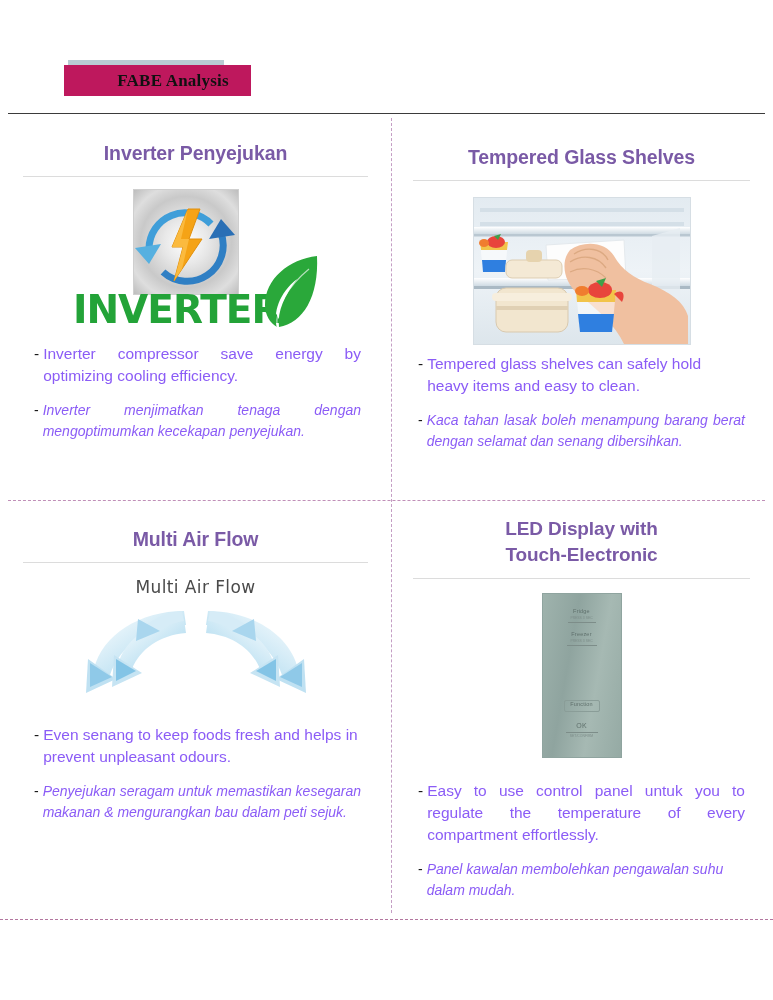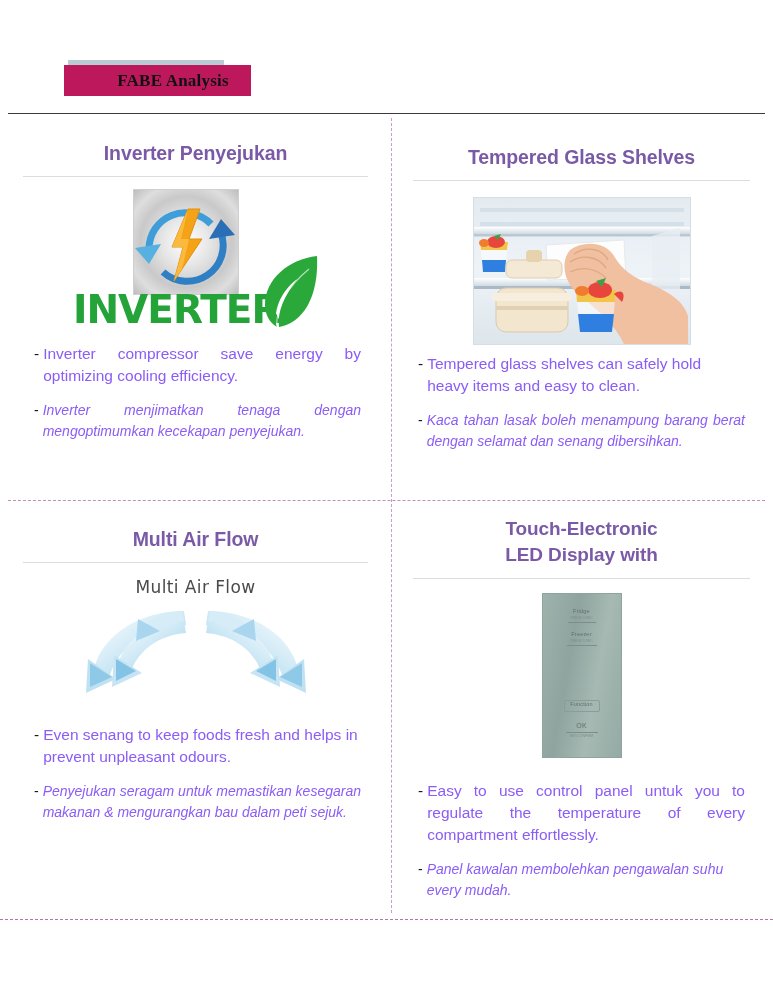--- a/index.html
+++ b/index.html
@@ -464,22 +464,22 @@
       </div>
       <div class="bullet">
         <span class="dash it">-</span>
         <span class="btext malay">Penyejukan seragam untuk memastikan kesegaran makanan &amp; mengurangkan bau dalam peti sejuk.</span>
       </div>
     </div>
   </div>
 
   <div class="cell cell-br">
     <div class="card-title two-line">
+      <div>LED Display with</div>
       <div>Touch-Electronic</div>
-      <div>LED Display with</div>
     </div>
     <div class="title-rule"></div>
 
     <div class="media">
       <div class="led-panel">
         <div class="led-lbl" style="top:14px;">Fridge</div>
         <div class="led-sub" style="top:22px;">PRESS 3 SEC</div>
         <div class="led-bar" style="top:28px; width:28px;"></div>
 
         <div class="led-lbl" style="top:37px;">Freezer</div>
@@ -495,18 +495,18 @@
       </div>
     </div>
 
     <div class="bullets br" style="margin-top:22px;">
       <div class="bullet">
         <span class="dash">-</span>
         <span class="btext">Easy to use control panel untuk you to regulate the temperature of every compartment effortlessly.</span>
       </div>
       <div class="bullet">
         <span class="dash it">-</span>
-        <span class="btext malay left">Panel kawalan membolehkan pengawalan suhu every mudah.</span>
+        <span class="btext malay left">Panel kawalan membolehkan pengawalan suhu dalam mudah.</span>
       </div>
     </div>
   </div>
 
 </div>
 
 </body></html>

